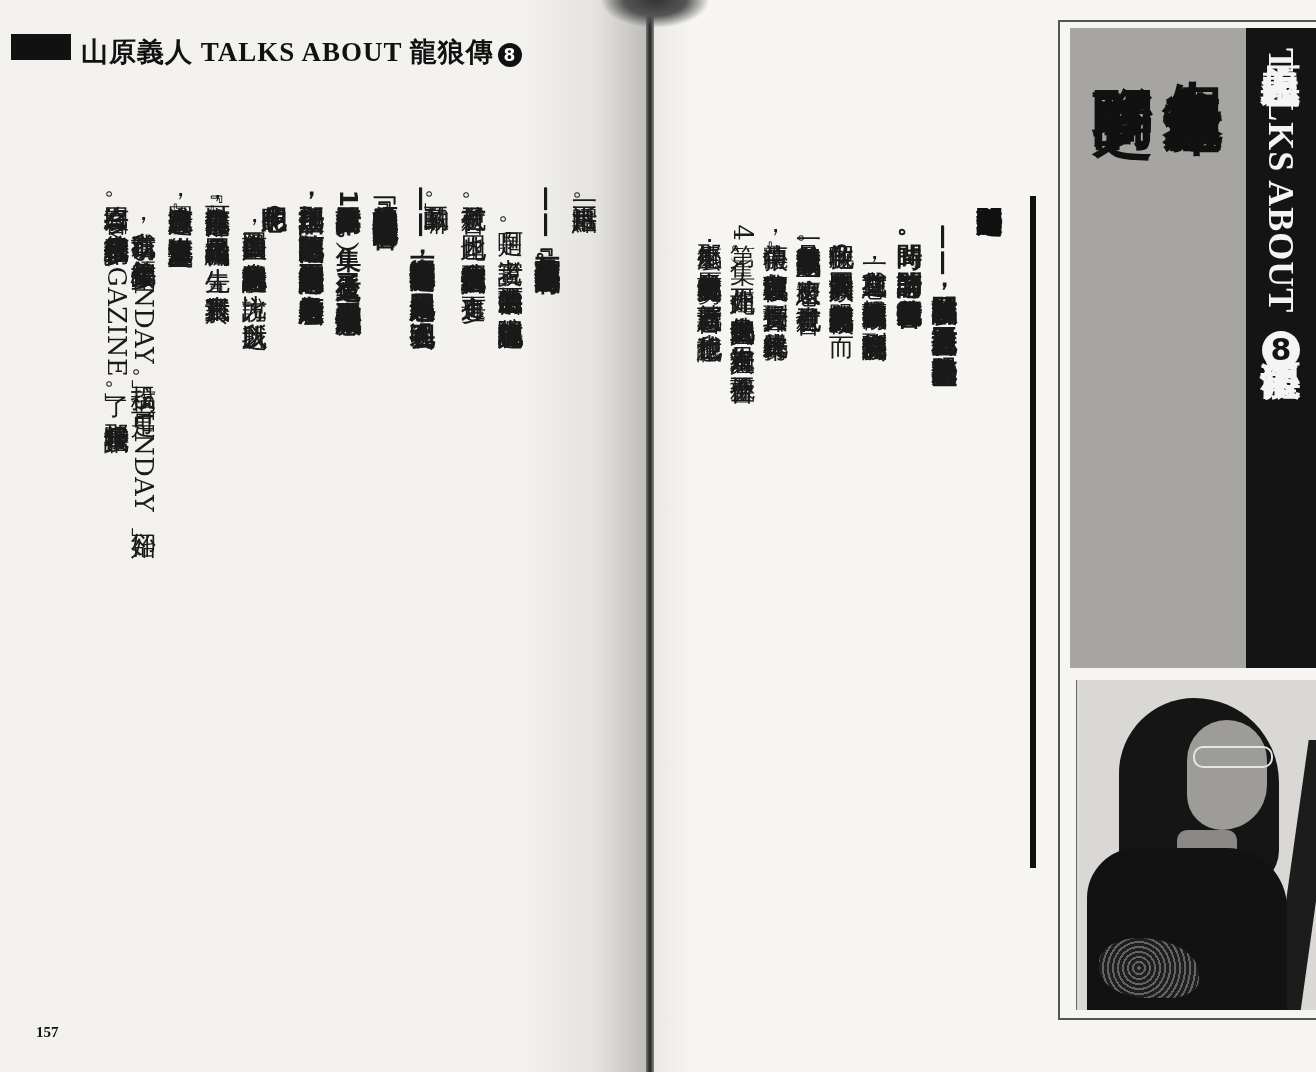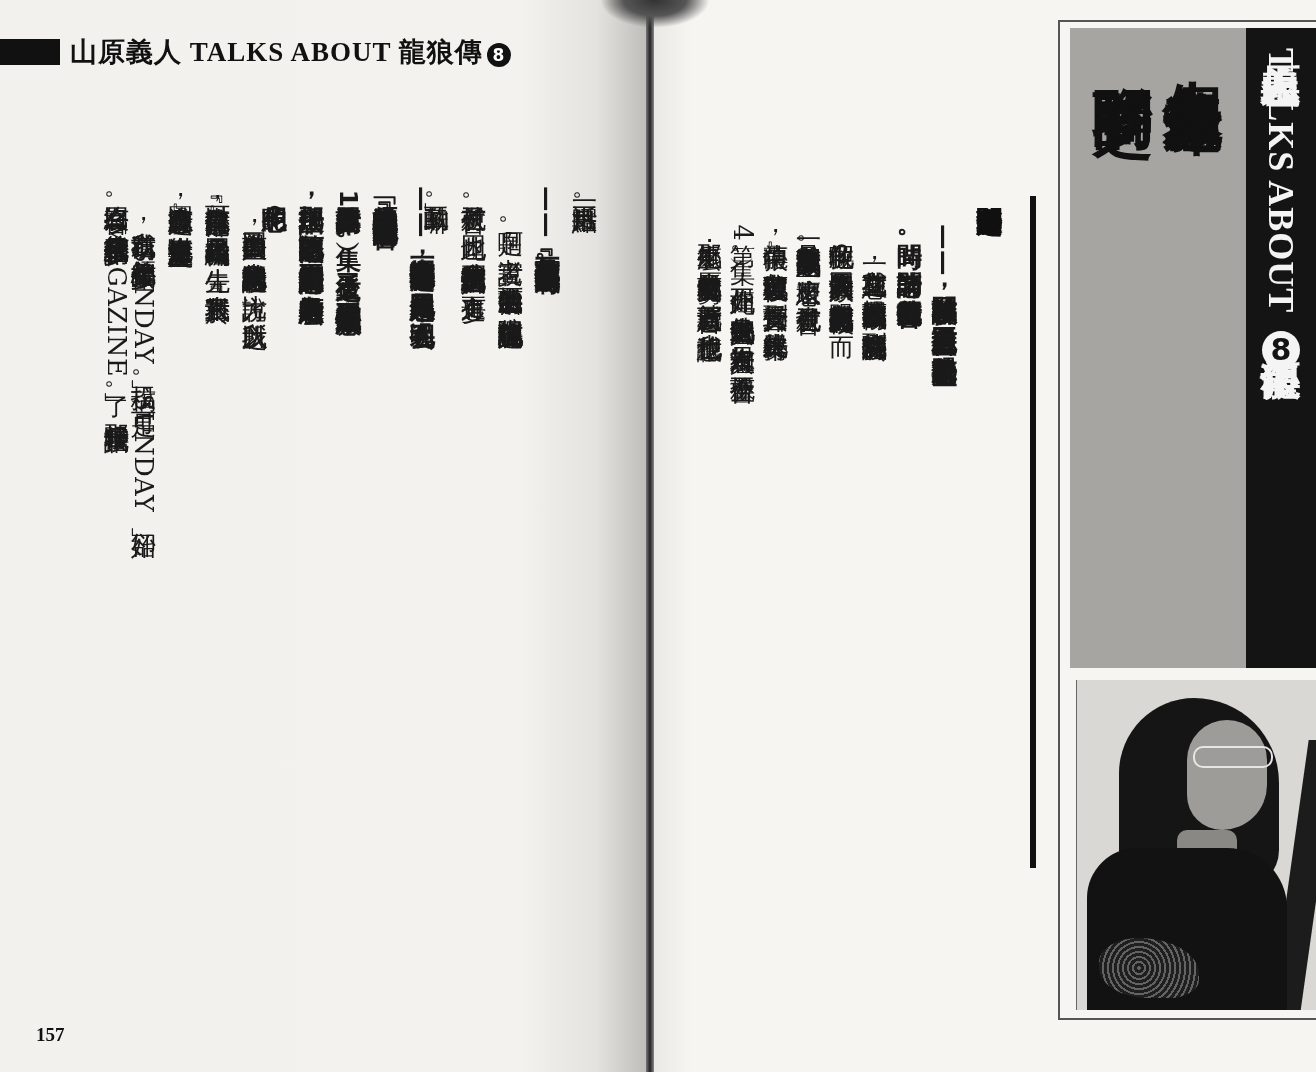--- a/index.html
+++ b/index.html
@@ -23,22 +23,22 @@
       position: absolute; left: 646px; top: 0; width: 8px; height: 1072px;
       background: linear-gradient(to right, #777 0%, #222 50%, #888 100%);
     }
     .gutter-top {
       position: absolute; left: 600px; top: 0; width: 110px; height: 28px;
       background: radial-gradient(ellipse at 50% 0%, #333 0%, #555 40%, rgba(0,0,0,0) 70%);
     }
 
     
     .run-head {
-      position: absolute; left: 0; top: 34px; height: 36px;
-      display: flex; align-items: center;
+      position: absolute; left: 11px; top: 34px; height: 36px;
+      display: flex; align-items: flex-start;
     }
     .run-head .bar {
       width: 60px; height: 26px; background: #111; margin-right: 10px;
     }
     .run-head .txt {
       font-family: "Liberation Serif", serif; font-weight: bold; font-size: 27px;
       color: #111; letter-spacing: 1px; white-space: nowrap;
     }
     .run-head .circ {
       display: inline-flex; width: 24px; height: 24px; border-radius: 50%;
@@ -58,21 +58,21 @@
       color: #1a1a1a;
       white-space: nowrap;
       top: 186px;
     }
     .vcol.q { font-weight: bold; }
     .vcol.serif { font-family: "DejaVu Serif", serif; font-weight: normal; }
     .vcol.indent { padding-top: 26px; }
 
     .page-num {
       position: absolute; left: 36px; top: 1024px;
-      font-family: "Liberation Serif", serif; font-weight: bold; font-size: 19px; color: #111;
+      font-family: "Liberation Serif", serif; font-weight: bold; font-size: 15px; color: #111;
     }
 
     
     .title-box {
       position: absolute; left: 1058px; top: 20px; width: 258px; height: 1000px;
       border: 2px solid #555; border-right: none; box-sizing: border-box;
       background: #f6f5f2;
     }
     .title-grey {
       position: absolute; left: 1070px; top: 28px; width: 176px; height: 640px;

